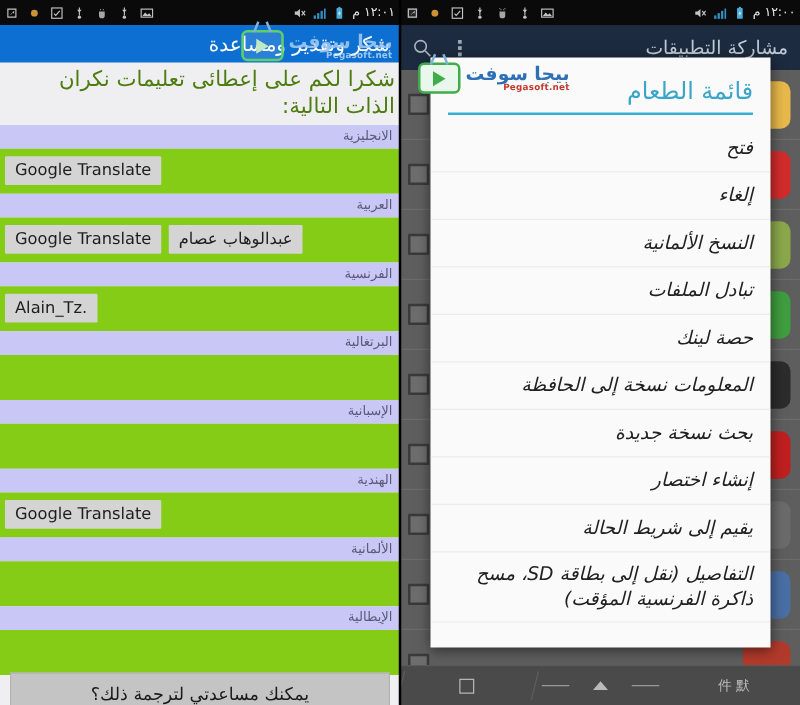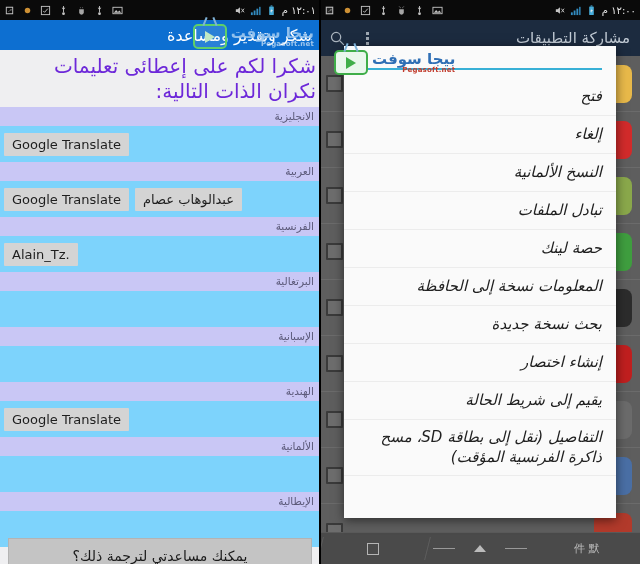--- a/index.html
+++ b/index.html
@@ -128,29 +128,29 @@
   
   .actionbar-r{
     position:relative; height:30px; background:#0d6fd1;
     display:flex; align-items:center; padding:0 8px; direction:rtl; z-index:25;
   }
   .ab-title-r{ color:#ffffff; font-size:16px; white-space:nowrap; }
 
   
   .r-content{ position:relative; height:534px; background:#efeff1; overflow:hidden; direction:rtl; }
   .r-intro{
-    padding:4px 4px 3px 16px; color:#6d28d9; font-size:20px;
+    padding:4px 4px 3px 16px; color:#4d7c0f; font-size:17px;
     text-align:right; line-height:1.25;
   }
   .lang-head{
     background:#c9c7f5; color:#5c5a7a; font-size:10.5px;
     padding:3px 6px 3px 0; text-align:right; height:19px;
   }
   .lang-body{
-    background:#7dd3fc; min-height:36px; display:flex; align-items:center;
+    background:#84cc16; min-height:36px; display:flex; align-items:center;
     justify-content:flex-start; direction:ltr; padding:0 0 0 4px; gap:6px;
   }
   .chip{
     background:#d4d4d4; color:#1e1e1e; font-size:13px;
     padding:4px 8px; white-space:nowrap; border-radius:1px;
   }
   .chip.ar{ direction:rtl; font-size:13px; }
   .r-footer{
     position:absolute; left:8px; right:8px; bottom:10px;
     background:#c4c4c4; border:1px solid #b3b3b3;
@@ -281,20 +281,21 @@
         </div>
       <div class="app-row">
           <div class="app-ico" style="background:#b23a2b"></div>
           <div class="app-name"></div>
           <div class="app-cb"></div>
         </div>
     </div>
 
     <div class="dialog">
       <div class="dlg-head">
+        <div class="dlg-title">قائمة الطعام</div>
         <div class="dlg-rule"></div>
       </div>
       <div class="dlg-list">
         <div class="dlg-item">
             <span>فتح</span>
           </div>
         <div class="dlg-item">
             <span>إلغاء</span>
           </div>
         <div class="dlg-item">

